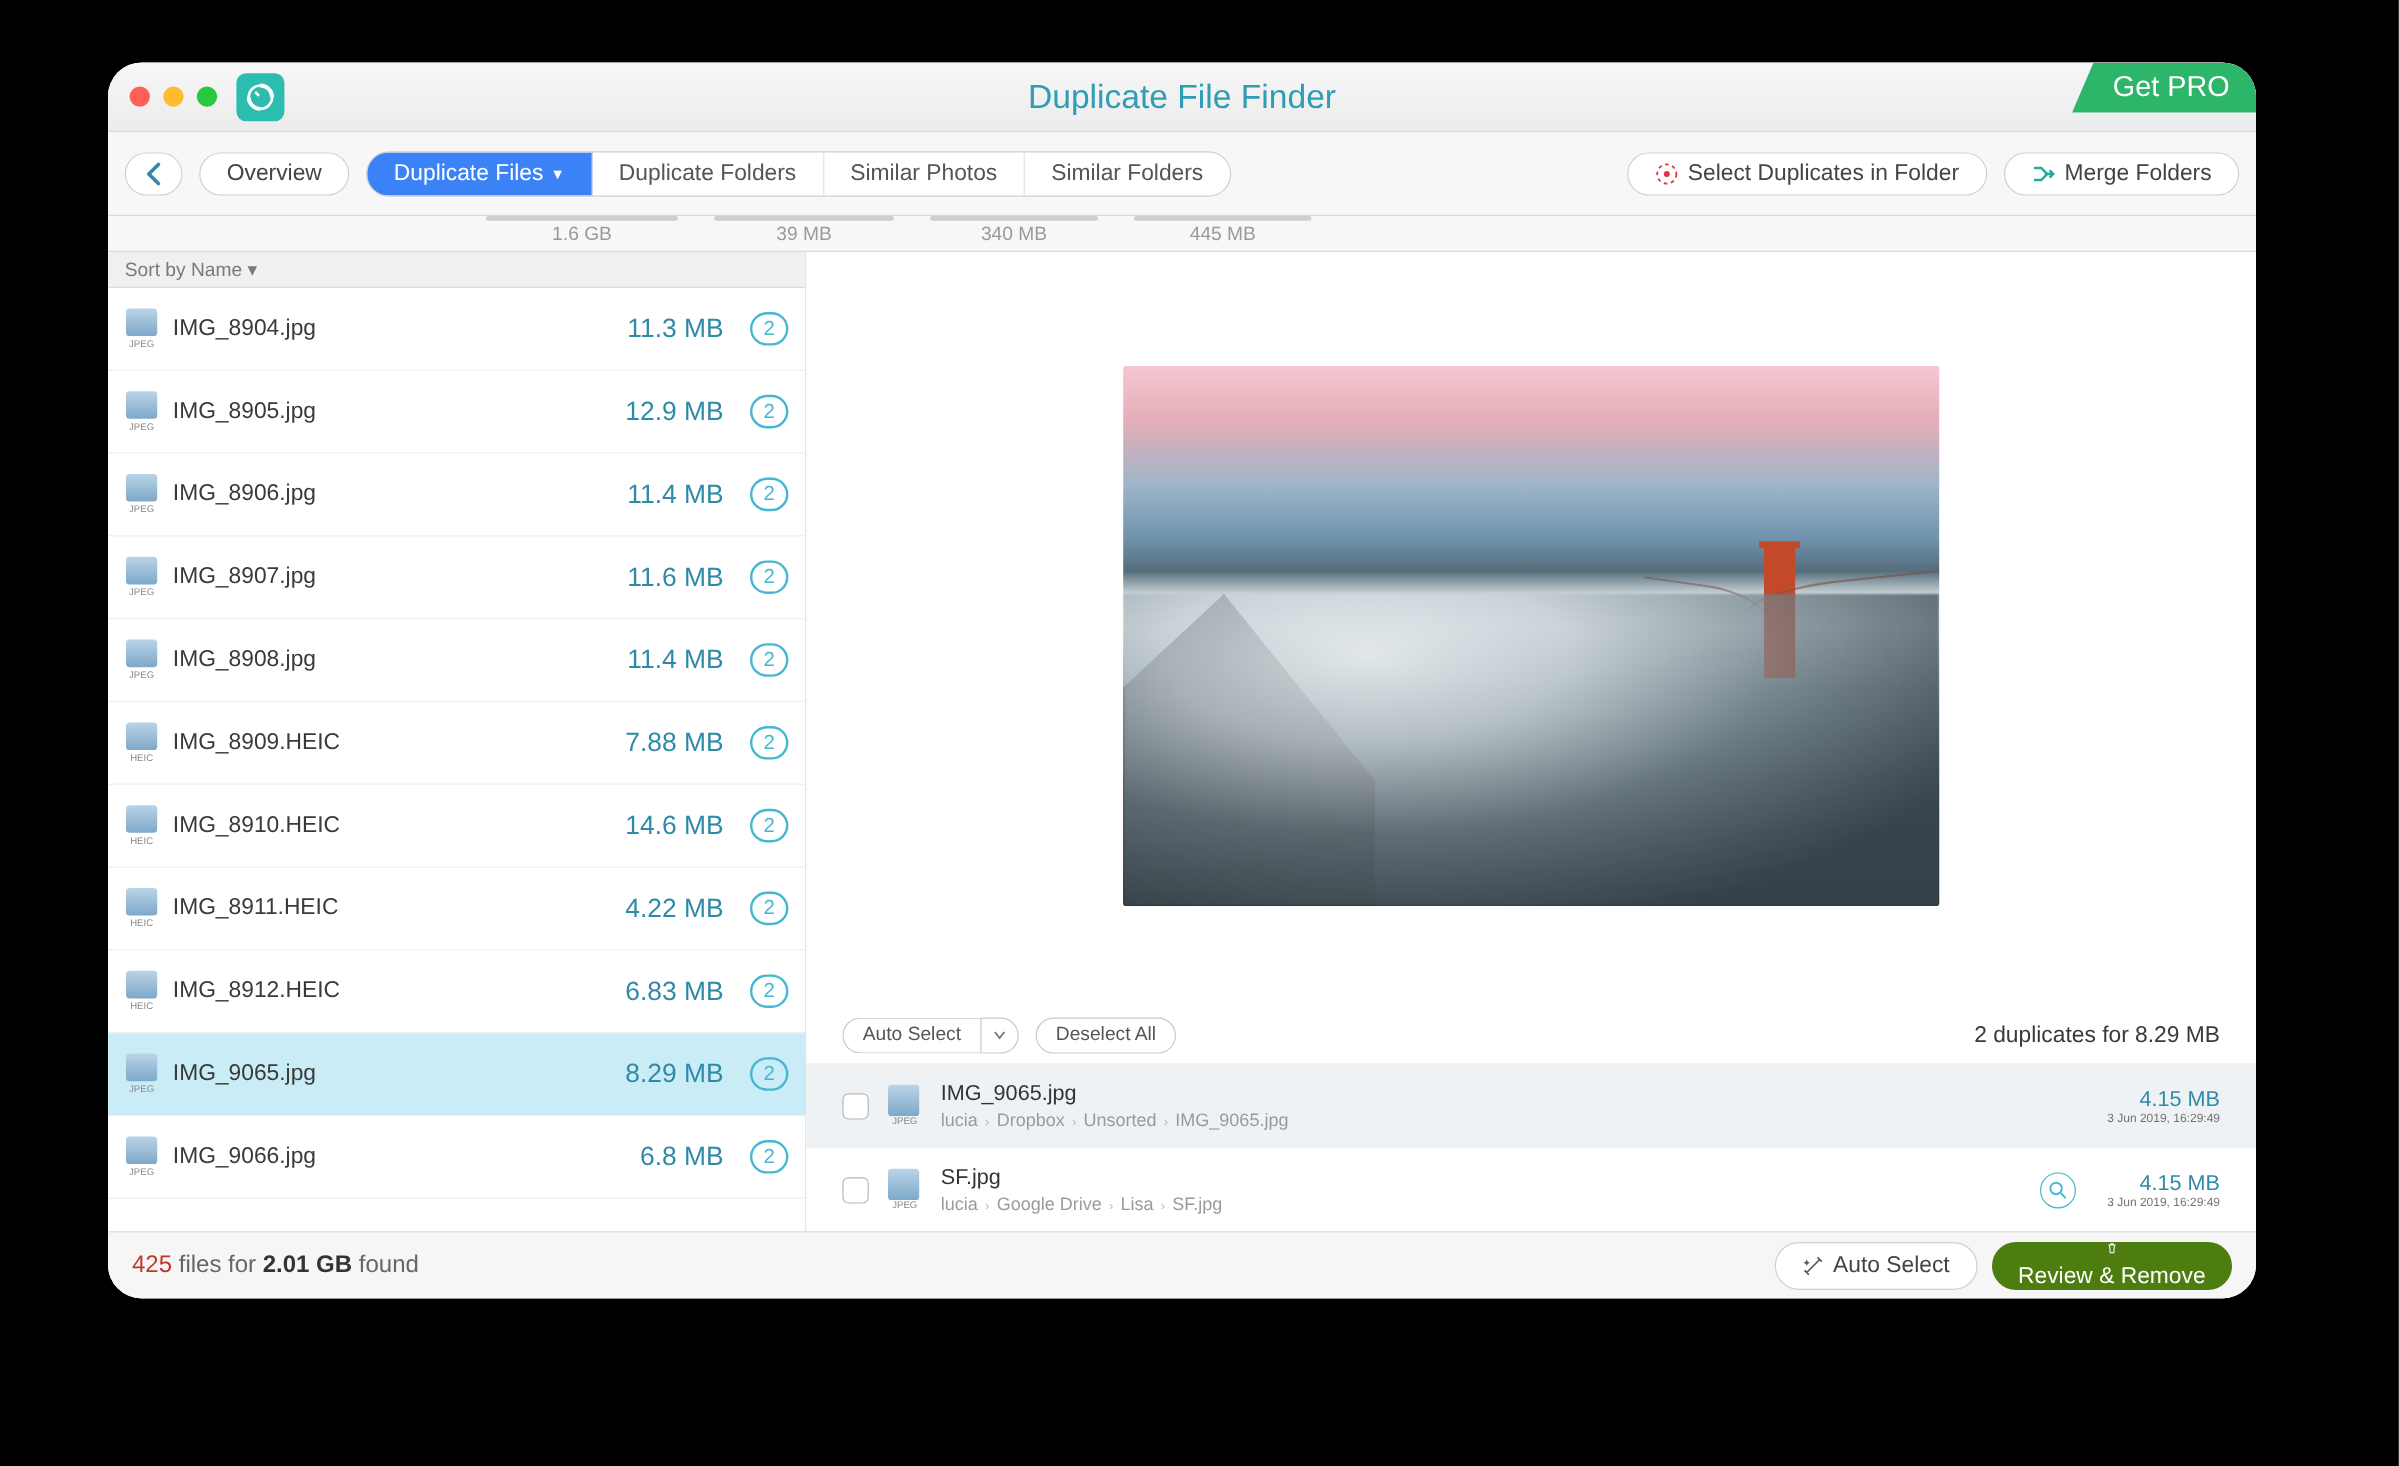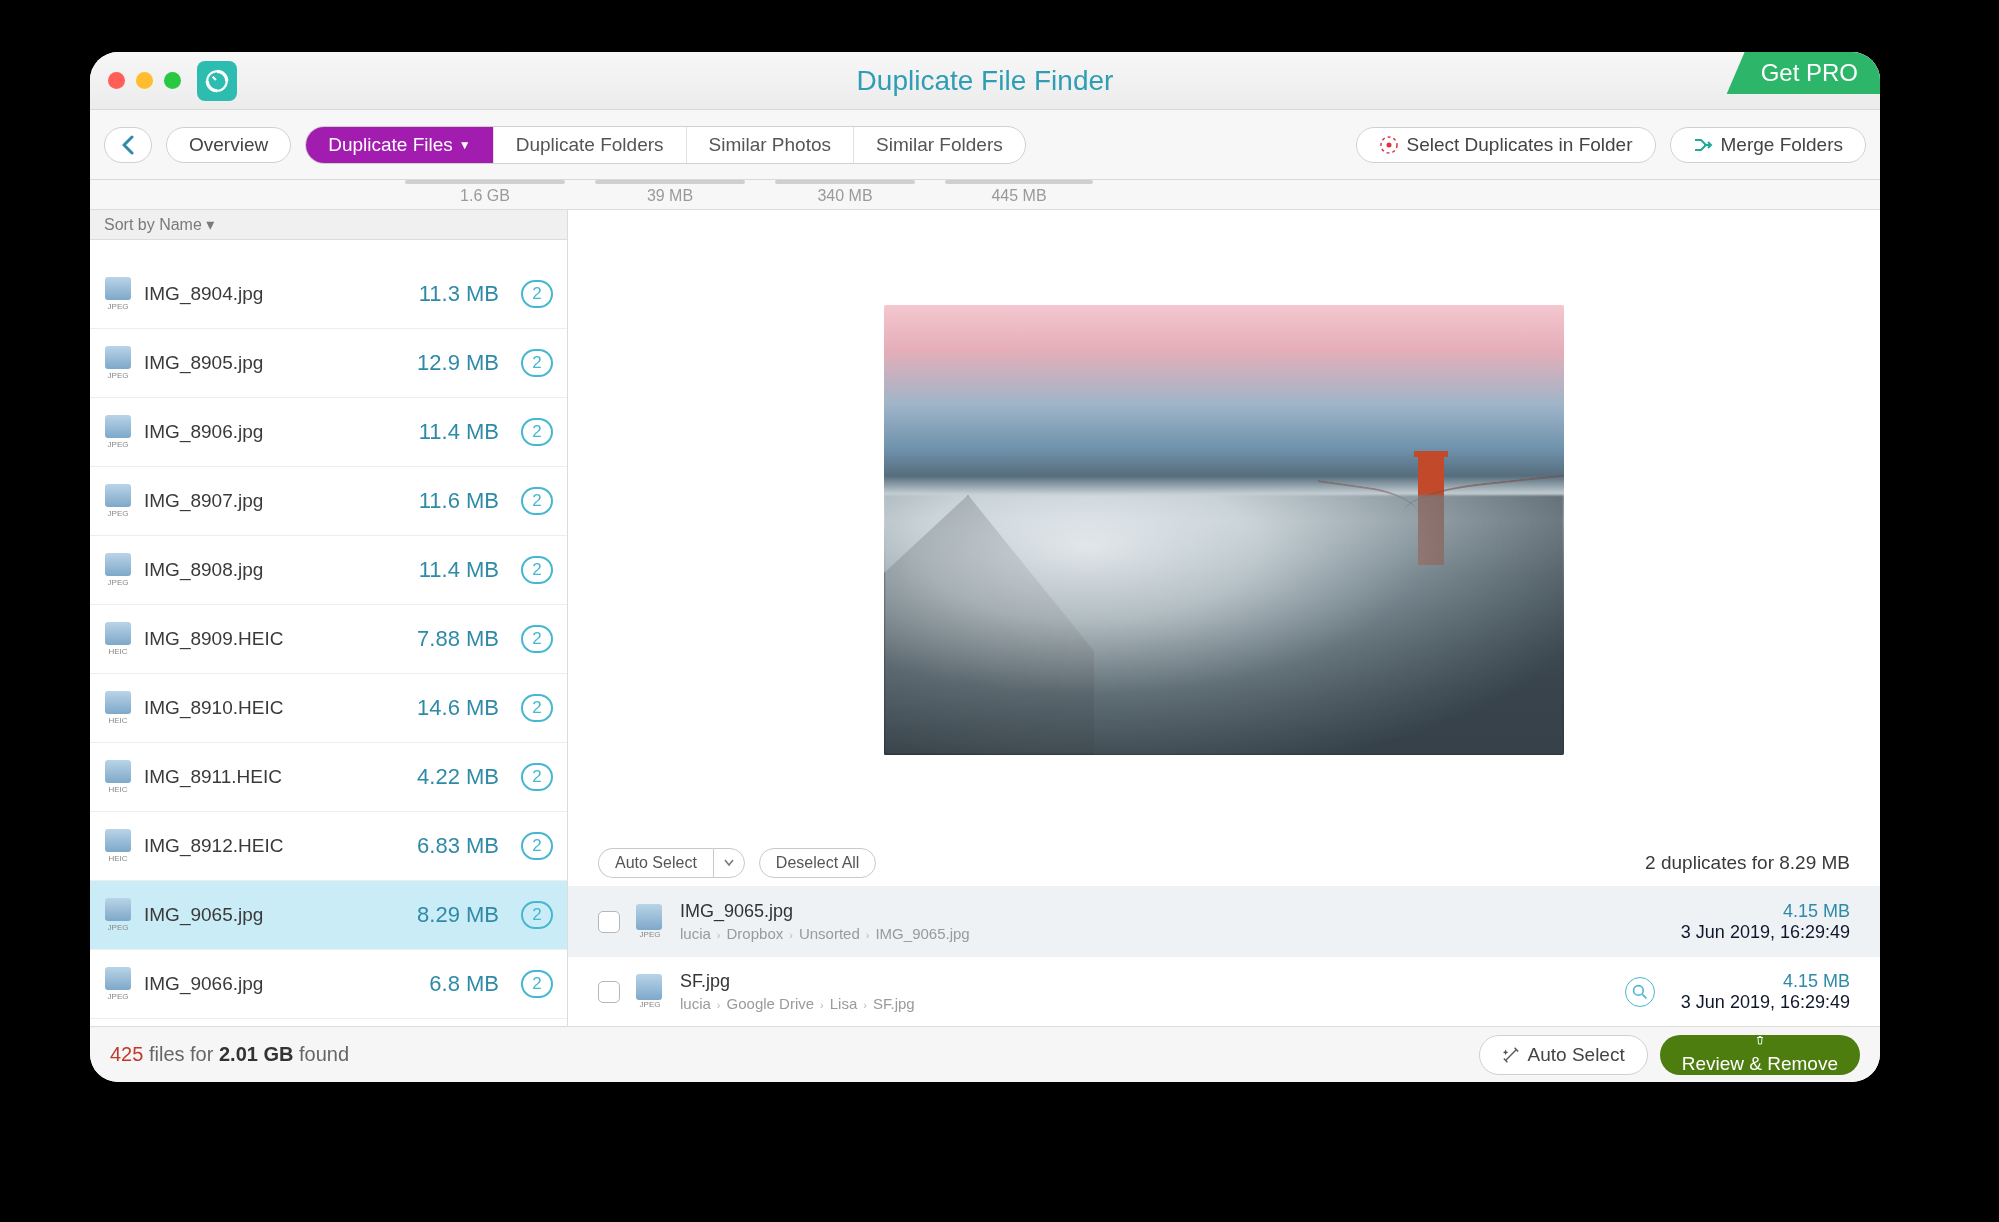--- a/index.html
+++ b/index.html
@@ -50,32 +50,32 @@
   .pill-btn {
     height:36px; padding:0 22px; border-radius:18px;
     background:#fff; border:1px solid #d0d0d0;
     font-size:19px; color:#444; display:flex; align-items:center; gap:8px;
     cursor:pointer;
   }
   .back-btn { width:48px; justify-content:center; padding:0; }
   .tabs { display:flex; gap:0; background:#fff; border:1px solid #d0d0d0; border-radius:20px; overflow:hidden; }
   .tab { padding:7px 22px; font-size:19px; color:#555; cursor:pointer; display:flex; align-items:center; gap:6px; border-right:1px solid #e1e1e1; }
   .tab:last-child{border-right:none;}
-  .tab.active { background:#a21caf; color:#fff; }
+  .tab.active { background:#3b82f6; color:#fff; }
   .tab .caret { font-size:12px; }
 
   .sortbar {
     height:30px; background:#f0f0f0; border-bottom:1px solid #dcdcdc;
     display:flex; align-items:center; padding-left:14px;
     font-size:16px; color:#7a7a7a; cursor:pointer;
   }
 
   .body { flex:1; display:flex; overflow:hidden; }
 
-  .sidebar { width:478px; border-right:1px solid #dcdcdc; display:flex; flex-direction:column; background:#fff;gap:20px; }
+  .sidebar { width:582px; border-right:1px solid #dcdcdc; display:flex; flex-direction:column; background:#fff; }
   .list { flex:1; overflow:auto; }
   .row {
     height:69px; border-bottom:1px solid #eceef0;
     display:flex; align-items:center; padding:0 14px; gap:12px;
     cursor:pointer;
   }
   .row.selected { background:#c9ecf7; }
   .row .thumb { width:28px; height:34px; display:flex; flex-direction:column; align-items:center; }
   .row .thumb .doc { width:26px; height:26px; background:linear-gradient(#b9d4e8,#7ea8c9); border-radius:3px; position:relative;}
   .row .thumb .ext { font-size:8px; color:#888; margin-top:2px;}
@@ -131,21 +131,21 @@
   }
   .dup-row.sel{ background:#eef2f5; }
   .chk { width:22px; height:22px; border:1.5px solid #b6b6b6; border-radius:5px; background:#fff; cursor:pointer;}
   .dup-thumb{width:28px;}
   .dup-info{flex:1; display:flex; flex-direction:column; gap:3px;}
   .dup-name{font-size:18px; color:#333;}
   .dup-path{font-size:15px; color:#9a9a9a;}
   .dup-path .sep{margin:0 6px; font-size:11px; color:#b8b8b8;}
   .dup-meta{text-align:right;}
   .dup-size{font-size:18px; color:#2f8aa8;}
-  .dup-date{font-size:18px; color:#0f172a;}
+  .dup-date{font-size:10px; color:#737373;}
   .mag { width:30px; height:30px; border:1.5px solid #45b7d1; border-radius:50%; display:flex; align-items:center; justify-content:center; color:#45b7d1; cursor:pointer; margin-right:10px;}
 
   .footer {
     height:56px; background:#f6f6f6; border-top:1px solid #dcdcdc;
     display:flex; align-items:center; padding:0 20px;
   }
   .footer-text{font-size:20px; color:#666;}
   .footer-text .accent{color:#c0392b; font-weight:500;}
   .footer-text .bold{color:#333; font-weight:600;}
   .footer-spacer{flex:1;}

